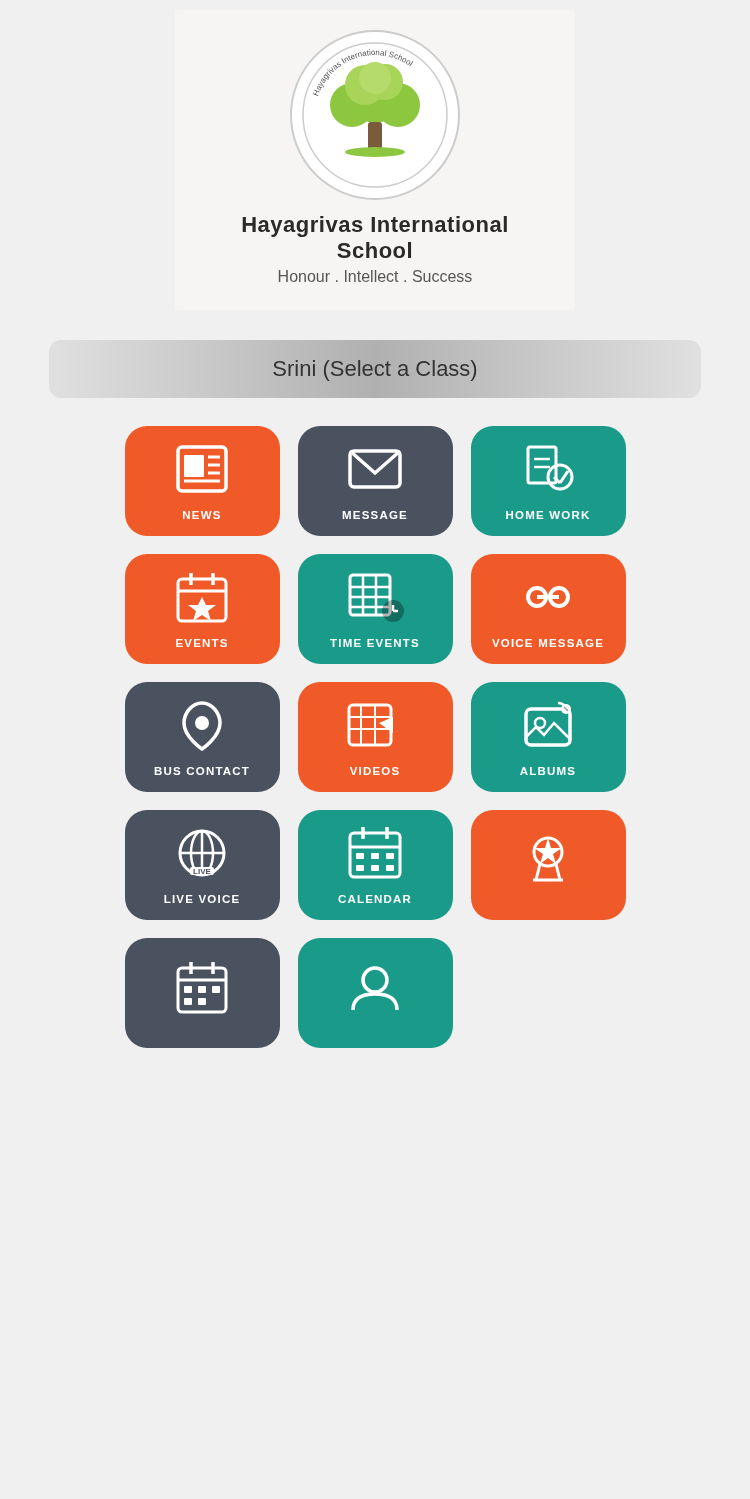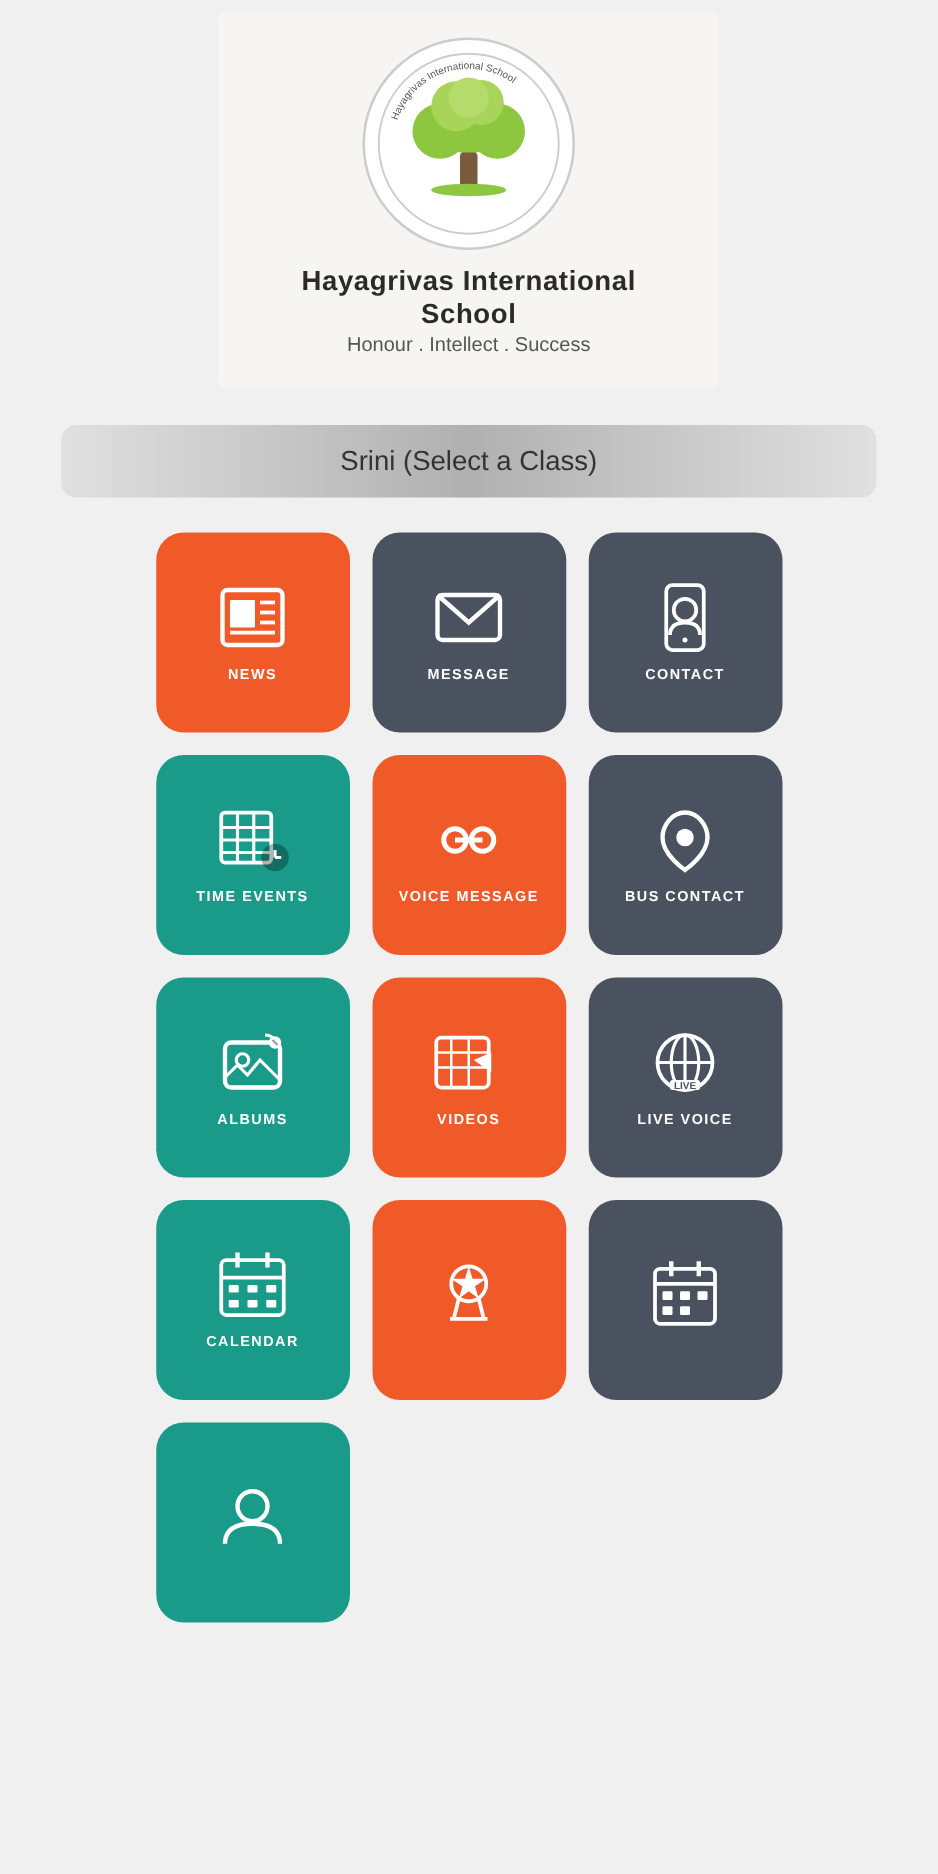--- a/index.html
+++ b/index.html
@@ -74,21 +74,21 @@
       display: grid;
       grid-template-columns: repeat(3, 155px);
       gap: 18px;
       margin-top: 28px;
       padding: 0 10px;
       justify-content: center;
     }
 
     .tile {
       width: 155px;
-      height: 160px;
+      height: 110px;
       border-radius: 22px;
       display: flex;
       flex-direction: column;
       align-items: center;
       justify-content: center;
       cursor: pointer;
       gap: 10px;
       padding: 12px;
     }
 
@@ -172,30 +172,44 @@
   </div>
     <div class="tile tile-gray">
     <div class="tile-icon">
         <svg class="icon-svg" viewBox="0 0 60 60">
           <rect x="5" y="12" width="50" height="36" rx="4" fill="none" stroke="white" stroke-width="3.5"></rect>
           <polyline points="5,12 30,34 55,12" fill="none" stroke="white" stroke-width="3.5"></polyline>
         </svg>
       </div>
     <div class="tile-label">MESSAGE</div>
   </div>
-    <div class="tile tile-gray">
-    <div class="tile-icon">
-        <svg class="icon-svg" viewBox="0 0 60 60">
-          <rect x="15" y="4" width="30" height="52" rx="5" fill="none" stroke="white" stroke-width="3"></rect>
-          <circle cx="30" cy="24" r="9" fill="none" stroke="white" stroke-width="3"></circle>
-          <path d="M18 44 Q18 34 30 34 Q42 34 42 44" fill="none" stroke="white" stroke-width="3"></path>
-          <circle cx="30" cy="48" r="2" fill="white"></circle>
-        </svg>
-      </div>
-    <div class="tile-label">CONTACT</div>
+    <div class="tile tile-teal">
+    <div class="tile-icon">
+        <svg class="icon-svg" viewBox="0 0 60 60">
+          <rect x="10" y="8" width="28" height="36" rx="2" fill="none" stroke="white" stroke-width="3"></rect>
+          <line x1="16" y1="20" x2="32" y2="20" stroke="white" stroke-width="2.5"></line>
+          <line x1="16" y1="28" x2="32" y2="28" stroke="white" stroke-width="2.5"></line>
+          <circle cx="42" cy="38" r="12" fill="none" stroke="white" stroke-width="3"></circle>
+          <line x1="36" y1="38" x2="42" y2="44" stroke="white" stroke-width="3"></line>
+          <line x1="42" y1="44" x2="50" y2="32" stroke="white" stroke-width="3"></line>
+        </svg>
+      </div>
+    <div class="tile-label">HOME WORK</div>
+  </div>
+    <div class="tile tile-orange">
+    <div class="tile-icon">
+        <svg class="icon-svg" viewBox="0 0 60 60">
+          <rect x="6" y="12" width="48" height="42" rx="4" fill="none" stroke="white" stroke-width="3"></rect>
+          <line x1="6" y1="24" x2="54" y2="24" stroke="white" stroke-width="3"></line>
+          <line x1="19" y1="6" x2="19" y2="18" stroke="white" stroke-width="3.5"></line>
+          <line x1="41" y1="6" x2="41" y2="18" stroke="white" stroke-width="3.5"></line>
+          <polygon points="30,30 34,38 44,38 36,44 39,54 30,48 21,54 24,44 16,38 26,38" fill="white"></polygon>
+        </svg>
+      </div>
+    <div class="tile-label">EVENTS</div>
   </div>
     <div class="tile tile-teal">
     <div class="tile-icon">
         <svg class="icon-svg" viewBox="0 0 60 60">
           <rect x="5" y="8" width="40" height="40" rx="3" fill="none" stroke="white" stroke-width="3"></rect>
           <line x1="5" y1="20" x2="45" y2="20" stroke="white" stroke-width="2.5"></line>
           <line x1="5" y1="30" x2="45" y2="30" stroke="white" stroke-width="2.5"></line>
           <line x1="5" y1="40" x2="45" y2="40" stroke="white" stroke-width="2.5"></line>
           <line x1="18" y1="8" x2="18" y2="48" stroke="white" stroke-width="2.5"></line>
           <line x1="31" y1="8" x2="31" y2="48" stroke="white" stroke-width="2.5"></line>
@@ -218,45 +232,45 @@
   </div>
     <div class="tile tile-gray">
     <div class="tile-icon">
         <svg class="icon-svg" viewBox="0 0 60 60">
           <path d="M30 8 C20 8 12 18 12 28 C12 42 30 54 30 54 C30 54 48 42 48 28 C48 18 40 8 30 8Z" fill="none" stroke="white" stroke-width="3.5"></path>
           <circle cx="30" cy="28" r="7" fill="white"></circle>
         </svg>
       </div>
     <div class="tile-label">BUS CONTACT</div>
   </div>
+    <div class="tile tile-orange">
+    <div class="tile-icon">
+        <svg class="icon-svg" viewBox="0 0 60 60">
+          <rect x="4" y="10" width="42" height="40" rx="4" fill="none" stroke="white" stroke-width="3"></rect>
+          <line x1="4" y1="22" x2="46" y2="22" stroke="white" stroke-width="2"></line>
+          <line x1="4" y1="34" x2="46" y2="34" stroke="white" stroke-width="2"></line>
+          <line x1="16" y1="10" x2="16" y2="50" stroke="white" stroke-width="2"></line>
+          <line x1="30" y1="10" x2="30" y2="50" stroke="white" stroke-width="2"></line>
+          <polygon points="34,28 48,22 48,38" fill="white"></polygon>
+        </svg>
+      </div>
+    <div class="tile-label">VIDEOS</div>
+  </div>
     <div class="tile tile-teal">
     <div class="tile-icon">
         <svg class="icon-svg" viewBox="0 0 60 60">
           <rect x="8" y="14" width="44" height="36" rx="5" fill="none" stroke="white" stroke-width="3.5"></rect>
           <circle cx="22" cy="28" r="5" fill="none" stroke="white" stroke-width="2.5"></circle>
           <polyline points="8,42 18,32 26,40 36,28 52,44" fill="none" stroke="white" stroke-width="2.5"></polyline>
           <path d="M40 8 Q45 8 48 12 L48 14" fill="none" stroke="white" stroke-width="2.5"></path>
           <circle cx="48" cy="14" r="5" fill="white"></circle>
           <line x1="46" y1="12" x2="50" y2="16" stroke="rgba(0,0,0,0.4)" stroke-width="1.5"></line>
         </svg>
       </div>
     <div class="tile-label">ALBUMS</div>
-  </div>
-    <div class="tile tile-orange">
-    <div class="tile-icon">
-        <svg class="icon-svg" viewBox="0 0 60 60">
-          <rect x="4" y="10" width="42" height="40" rx="4" fill="none" stroke="white" stroke-width="3"></rect>
-          <line x1="4" y1="22" x2="46" y2="22" stroke="white" stroke-width="2"></line>
-          <line x1="4" y1="34" x2="46" y2="34" stroke="white" stroke-width="2"></line>
-          <line x1="16" y1="10" x2="16" y2="50" stroke="white" stroke-width="2"></line>
-          <line x1="30" y1="10" x2="30" y2="50" stroke="white" stroke-width="2"></line>
-          <polygon points="34,28 48,22 48,38" fill="white"></polygon>
-        </svg>
-      </div>
-    <div class="tile-label">VIDEOS</div>
   </div>
     <div class="tile tile-gray">
     <div class="tile-icon">
         <svg class="icon-svg" viewBox="0 0 60 60">
           <circle cx="30" cy="30" r="22" fill="none" stroke="white" stroke-width="3"></circle>
           <ellipse cx="30" cy="30" rx="11" ry="22" fill="none" stroke="white" stroke-width="2.5"></ellipse>
           <line x1="8" y1="30" x2="52" y2="30" stroke="white" stroke-width="2.5"></line>
           <line x1="30" y1="8" x2="30" y2="52" stroke="white" stroke-width="2.5"></line>
           <rect x="18" y="44" width="24" height="8" rx="2" fill="white"></rect>
           <text x="30" y="51" text-anchor="middle" font-size="8" fill="#4a5260" font-weight="bold" font-family="Arial">LIVE</text>

